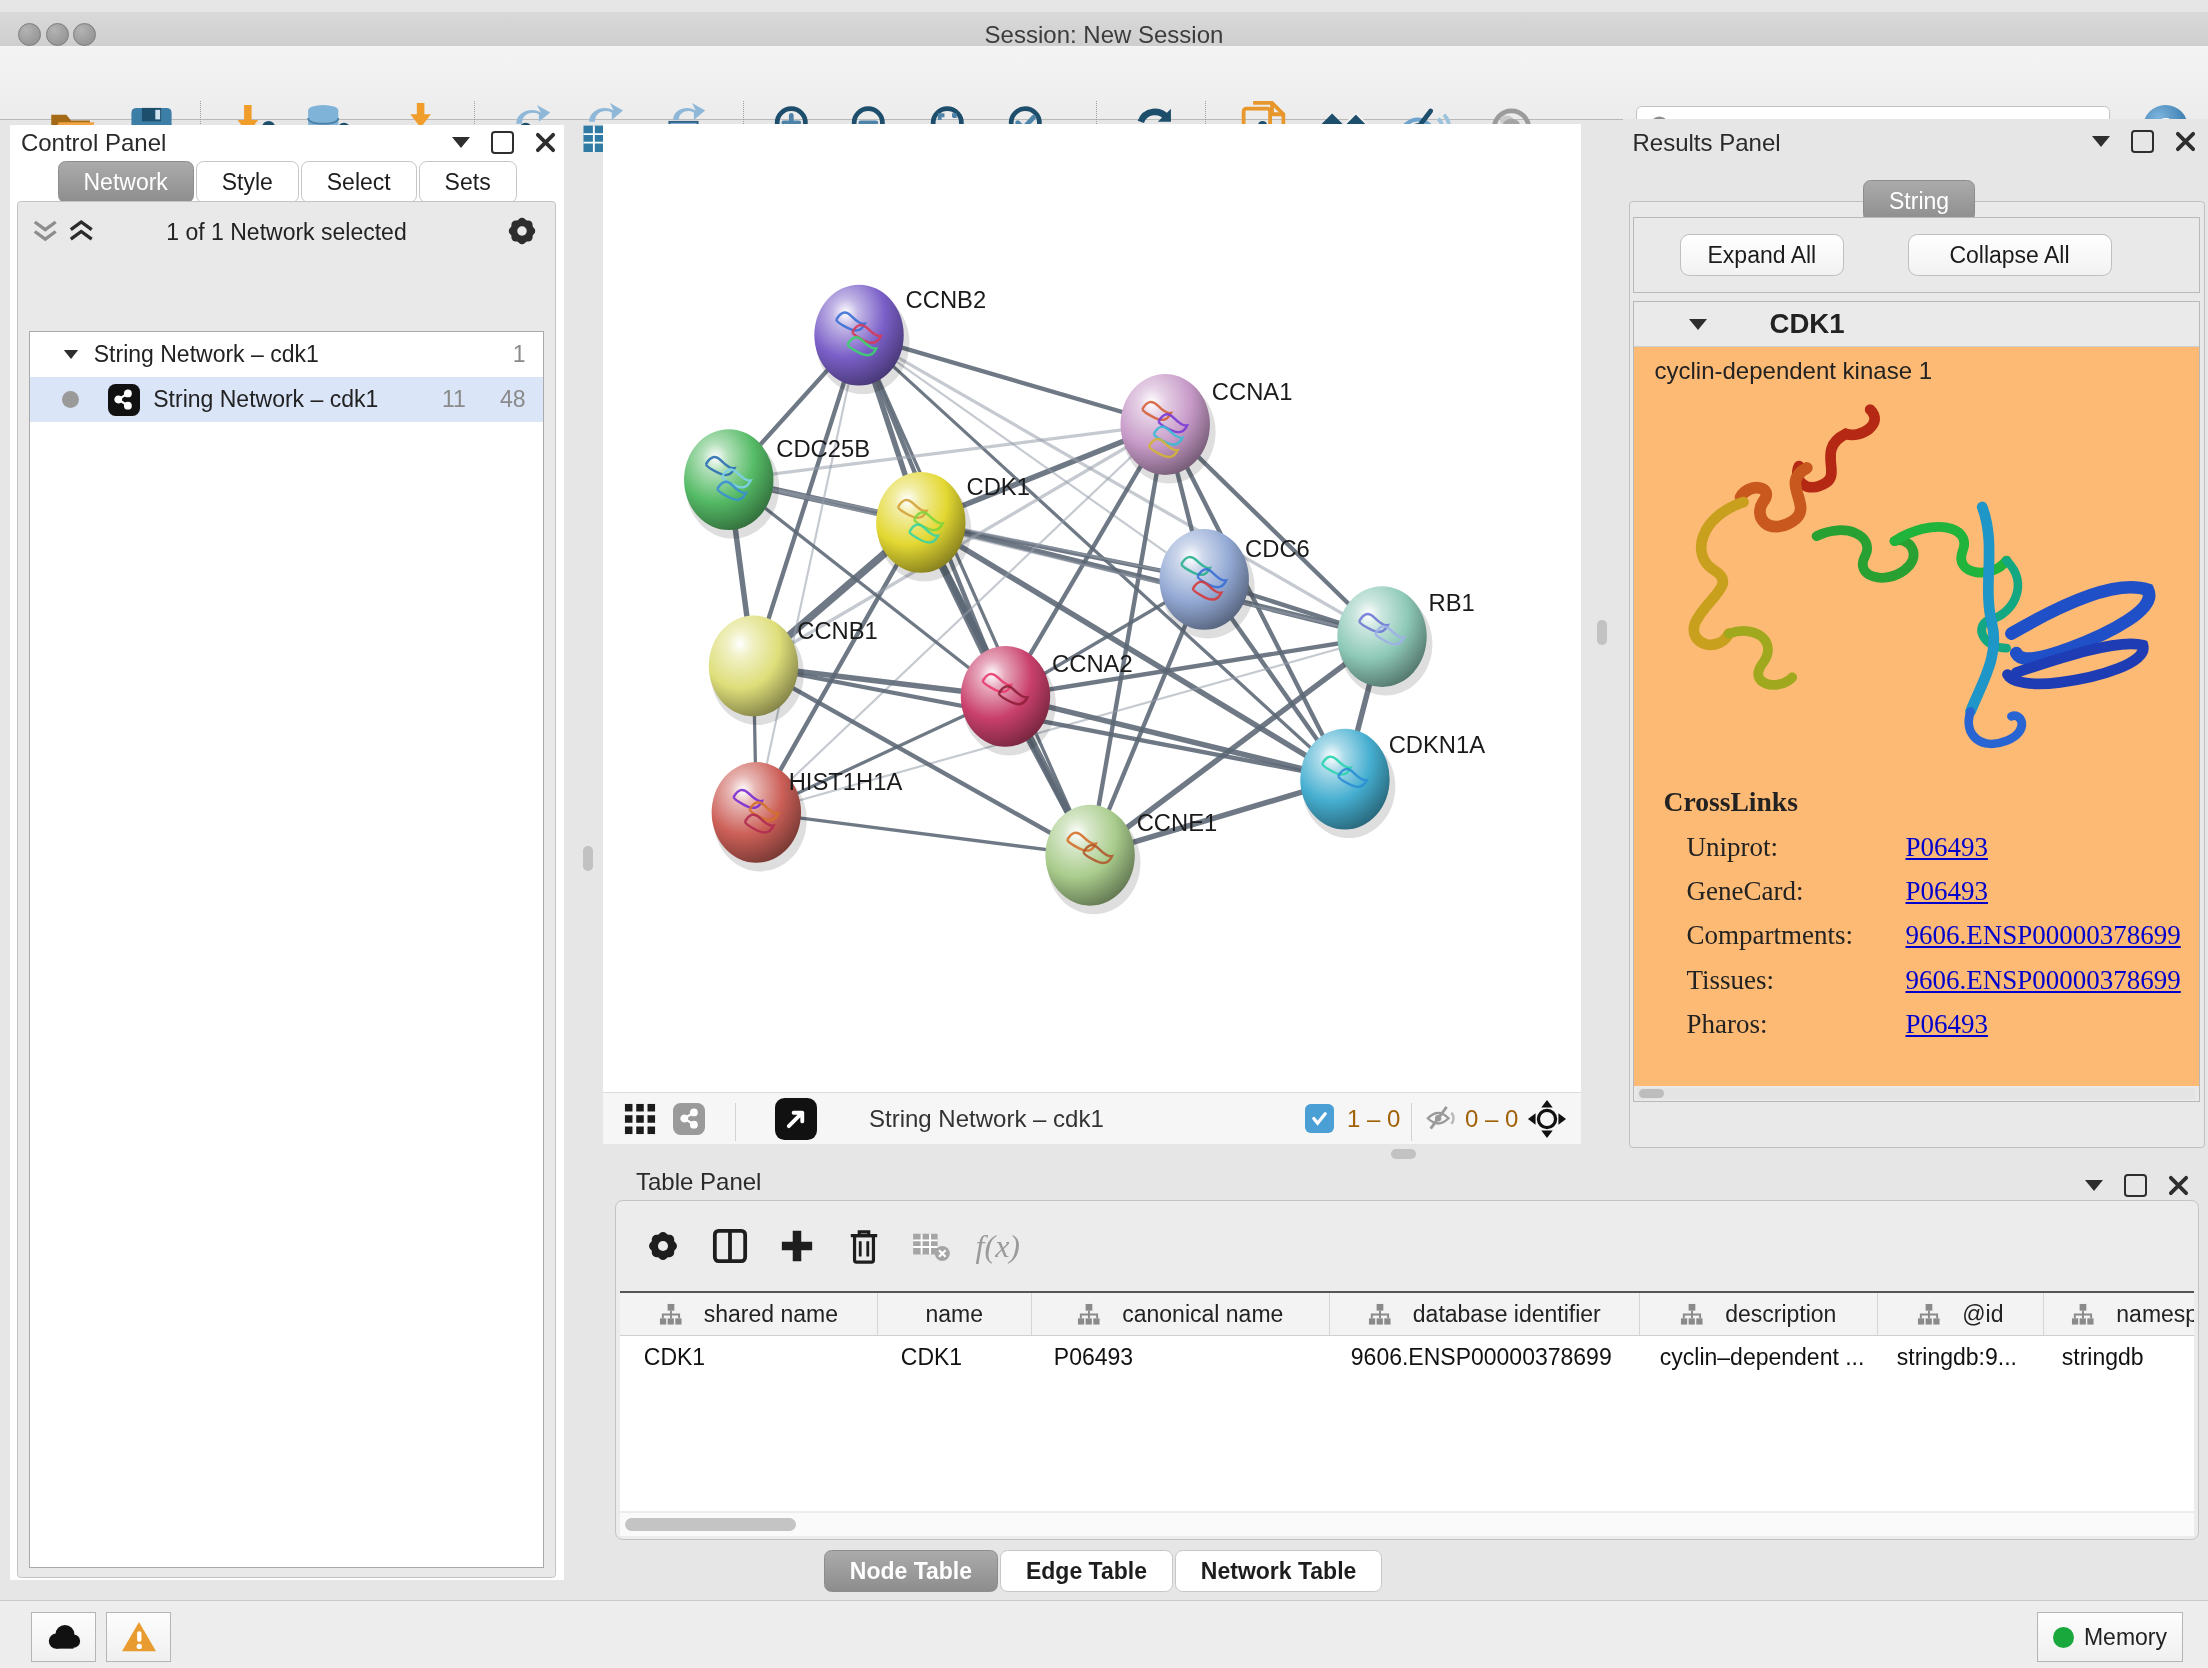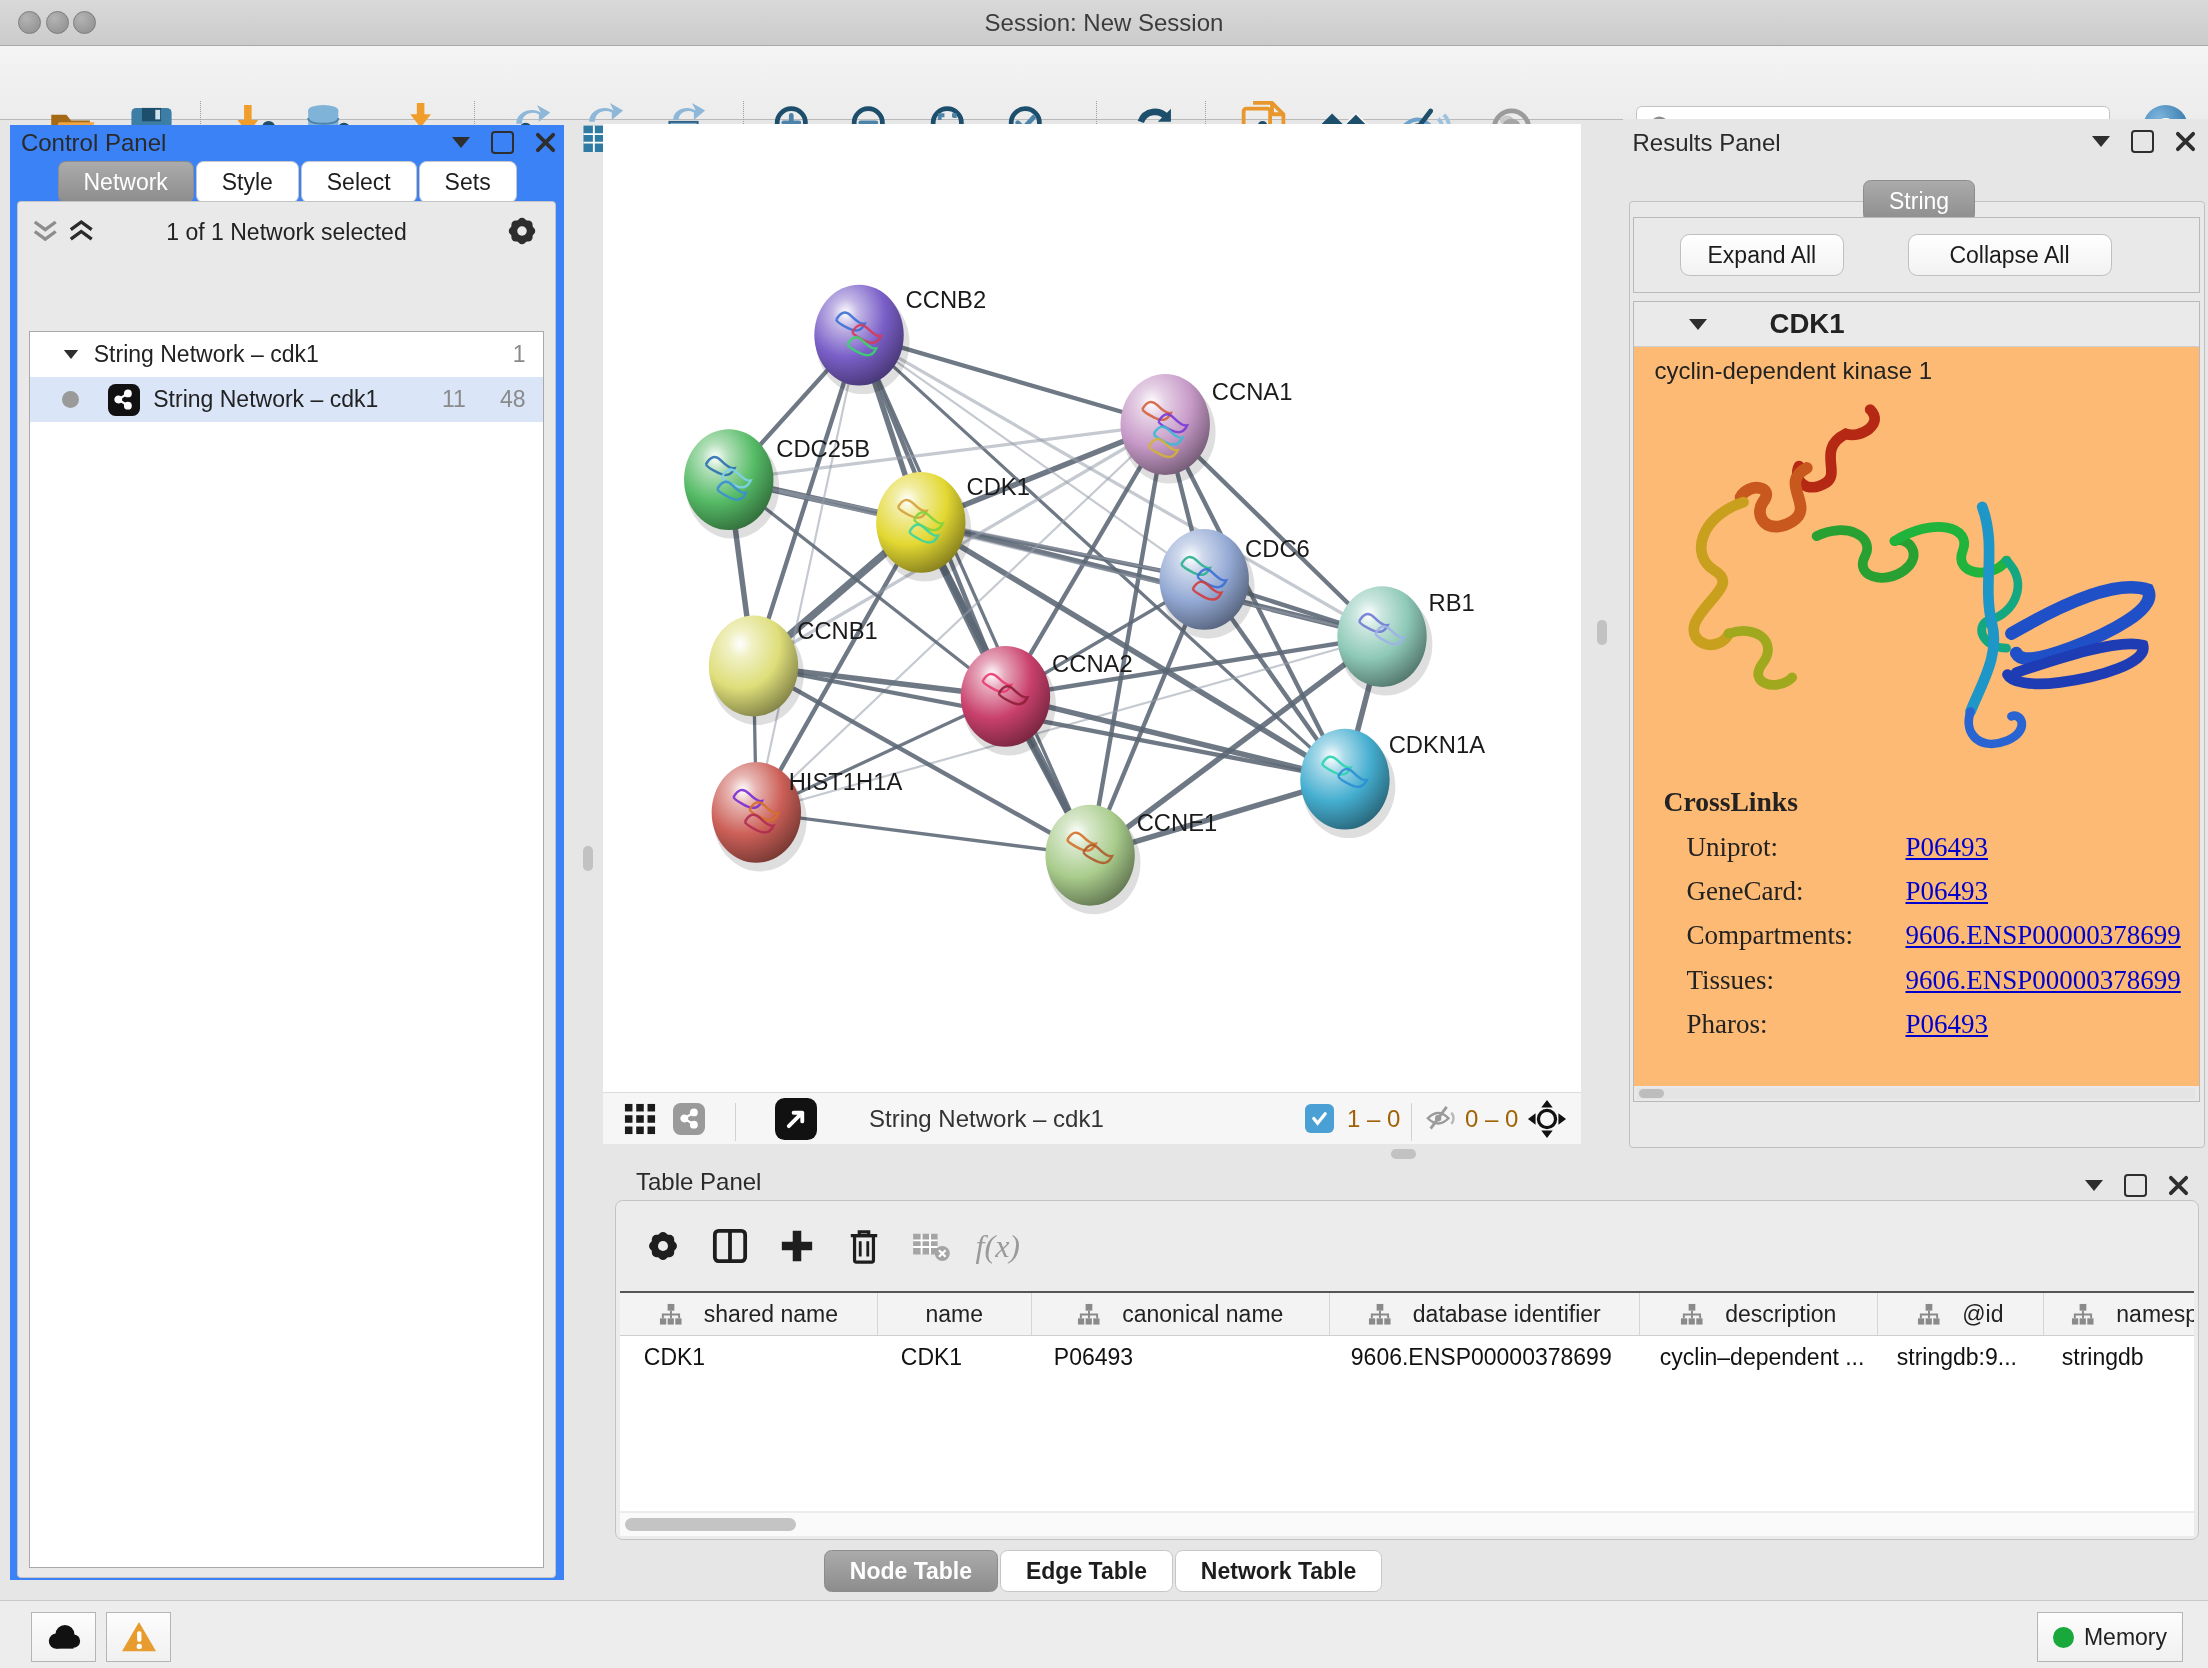--- a/index.html
+++ b/index.html
@@ -1,21 +1,21 @@
 <!DOCTYPE html>
 <html style="font-size:15px"><head>
 <meta charset="utf-8">
 <style>
   html,body{margin:0;padding:0;}
   body{width:2208px;height:1668px;position:relative;overflow:hidden;
        background:#e6e6e6;font-family:"Liberation Sans","DejaVu Sans",sans-serif;
        -webkit-font-smoothing:antialiased;color:#222;}
   .abs{position:absolute;}
   
-  .titlebar{position:absolute;left:0;top:0;width:2208px;height:45px;
+  .titlebar{position:absolute;left:0;top:12px;width:2208px;height:45px;
     background:linear-gradient(#d9d9d9,#cbcbcb);border-bottom:1px solid #a8a8a8;}
   .tl{position:absolute;top:11.4px;width:21px;height:21px;border-radius:50%;
     background:radial-gradient(circle at 35% 30%,#b3b3b3,#8d8d8d);border:1px solid #7c7c7c;}
   .wintitle{position:absolute;top:8.6px;left:0;width:2208px;text-align:center;
     font-size:24px;color:#3c3c3c;}
   
   .toolbar{position:absolute;left:0;top:46px;width:2208px;height:73px;
     background:linear-gradient(#f4f4f4,#ececec);border-bottom:1px solid #b9b9b9;}
   .tbicon{position:absolute;top:55px;width:53px;height:53px;transform:translateX(-50%);
     display:flex;align-items:center;justify-content:center;cursor:default;}
@@ -31,21 +31,21 @@
   .panel-title{font-size:24px;color:#2a2a2a;}
   .tri-down{width:0;height:0;border-left:9.5px solid transparent;border-right:9.5px solid transparent;
     border-top:11.4px solid #2e2e2e;display:inline-block;}
   .minbox{width:19px;height:19px;border:2.9px solid #2e2e2e;border-radius:3.8px;display:inline-block;}
   
   .tab{height:40px;border:1px solid #c6c6c6;background:#fff;border-radius:7.6px;
     font-size:23px;display:inline-flex;align-items:center;justify-content:center;
     padding:0 25px;margin-right:1.9px;color:#1d1d1d;position:relative;}
   .tab.active{background:linear-gradient(#ababab,#8d8d8d);color:#fff;border-color:#8d8d8d;}
   
-  .cpanel{position:absolute;left:9.5px;top:125px;width:554px;height:1455px;background:#3b82f6;}
+  .cpanel{position:absolute;left:9.5px;top:125px;width:554px;height:1455px;background:#ffffff;}
   .cp-box{position:absolute;left:7.6px;top:76px;right:7.6px;bottom:1.9px;background:#e9e9e9;
     border:1px solid #c4c4c4;border-radius:3.8px;}
   .treebox{position:absolute;left:11.4px;top:129px;right:11.4px;bottom:9.5px;background:#fff;
     border:1px solid #a9a9a9;}
   .treerow{height:45px;display:flex;align-items:center;font-size:23px;}
   .treerow.sel{background:#dae5f8;}
   .cnt{color:#8a8a8a;}
   .sharesq{width:32px;height:32px;border-radius:7.6px;background:#111;display:inline-flex;
     align-items:center;justify-content:center;}
   

